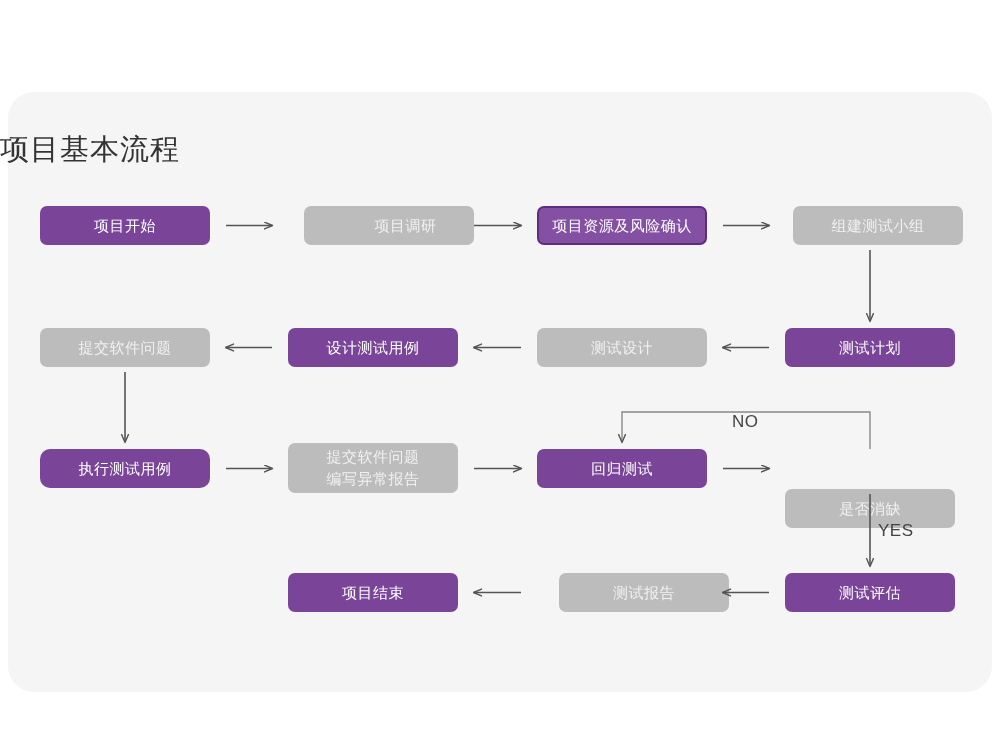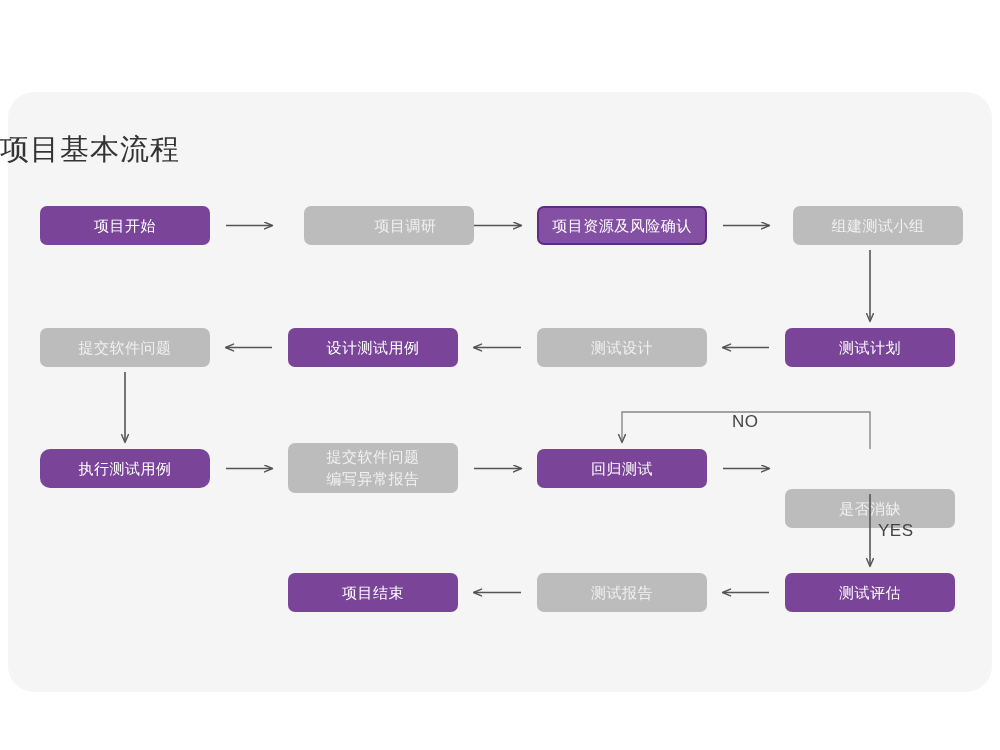--- a/index.html
+++ b/index.html
@@ -131,21 +131,21 @@
   <div class="node purple" style="left:537px; top:449px;">
     <span>回归测试</span>
   </div>
   <div class="node gray" style="left:785px; top:449px;margin-top:40px;">
     <span>是否消缺</span>
   </div>
 
   <div class="node purple" style="left:288px; top:573px;">
     <span>项目结束</span>
   </div>
-  <div class="node gray" style="left:537px; top:573px;">
+  <div class="node gray" style="left:559px; top:573px;">
     <span>测试报告</span>
   </div>
   <div class="node purple" style="left:785px; top:573px;">
     <span>测试评估</span>
   </div>
 
   <div class="loop-label" style="left:732px; top:412px;">NO</div>
   <div class="loop-label" style="left:878px; top:521px;">YES</div>
 
   <svg class="arrow-svg" viewBox="0 0 1000 750">

